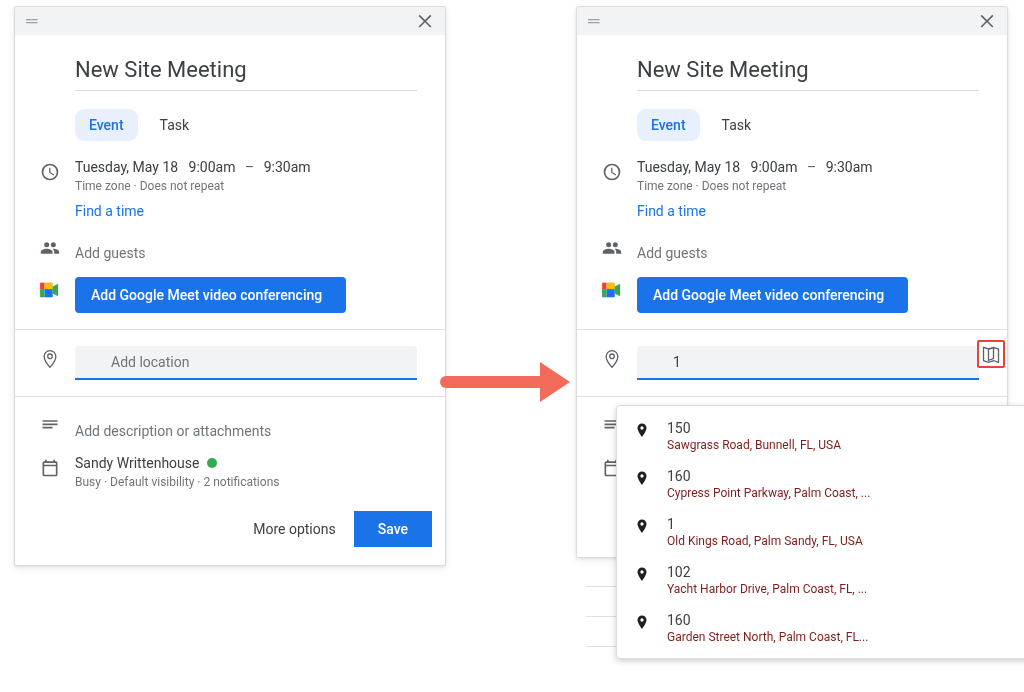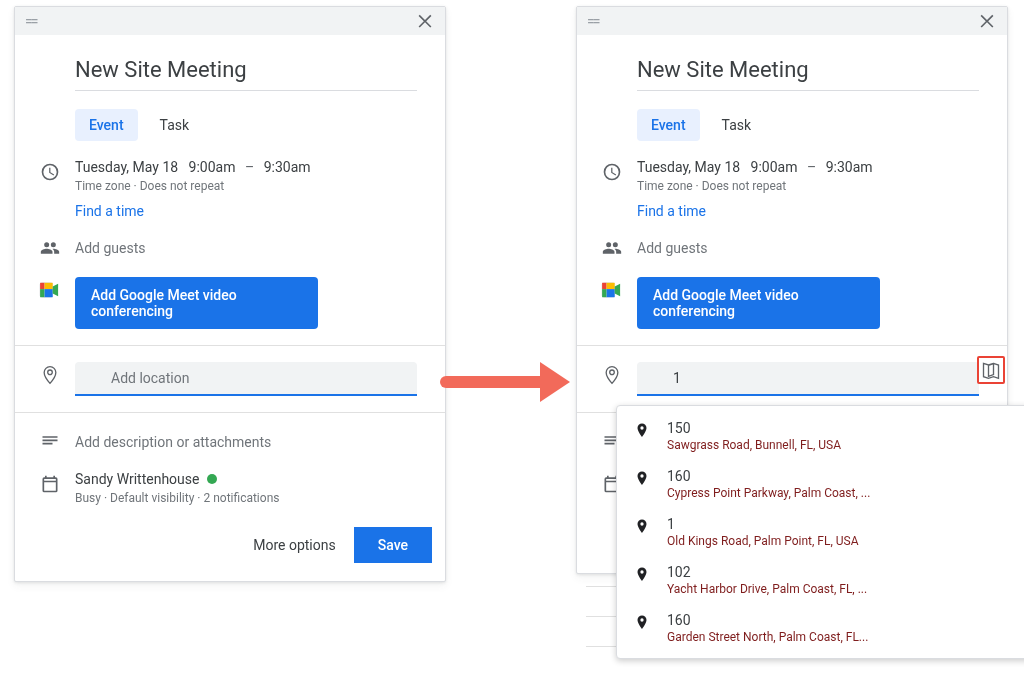--- a/index.html
+++ b/index.html
@@ -17,34 +17,34 @@
     padding: 0 10px; background: #f1f3f4;
   }
   .drag { color: #9aa0a6; letter-spacing: -2px; font-size: 14px; }
   .xbtn { color: #5f6368; cursor: pointer; font-size: 18px; line-height: 1; }
   .content { padding: 18px 28px 0 60px; position: relative; }
   .title-input {
     font-size: 22px; color: #3c4043; border: none; border-bottom: 1px solid #dadce0;
     width: 100%; padding: 4px 0 8px; outline: none;
   }
   .tabs { display: flex; gap: 8px; margin-top: 18px; }
-  .tab { padding: 8px 14px; border-radius: 4px; font-size: 14px; cursor: pointer; color: #3c4043; }
+  .tab { padding: 8px 14px; border-radius: 9px; font-size: 14px; cursor: pointer; color: #3c4043; }
   .tab.active { background: #e8f0fe; color: #1a73e8; font-weight: 500; }
-  .row { position: relative; padding: 8px 28px 8px 60px; min-height: 42px; display: flex; flex-direction: column; justify-content: center; }
+  .row { position: relative; padding: 8px 28px 8px 60px; min-height: 42px; display: flex; flex-direction: column; justify-content: flex-end; }
   .row .icon { position: absolute; left: 24px; top: 10px; width: 22px; height: 22px; color: #5f6368; fill: #5f6368; display: flex; align-items: center; justify-content: center; }
   .row.clock { margin-top: 10px; }
   .dateline { color: #3c4043; font-size: 14px; }
   .dateline .sep { margin: 0 6px; color: #5f6368; }
   .subline { color: #70757a; font-size: 12px; margin-top: 4px; }
   .linklike { color: #1a73e8; font-size: 14px; cursor: pointer; margin-top: 10px; display: inline-block; }
   .greytext { color: #70757a; font-size: 14px; }
   .meetbtn {
     background: #1a73e8; color: #fff; border: none; border-radius: 4px;
     padding: 10px 16px; font-size: 14px; font-weight: 500; cursor: pointer; text-align: left;
-    width: 243px;
+    width: 271px;
   }
   .divider { height: 1px; background: #e0e0e0; margin: 8px 0; }
   .location-row { position: relative; }
   .location-input {
     width: 100%; border: none; border-bottom: 2px solid #1a73e8; outline: none;
     font-size: 14px; color: #3c4043; padding: 8px 30px 8px 4px; background: #f8f9fa;
   }
   .location-input::placeholder { color: #70757a; }
   .location-focused { background: #f1f3f4; border-radius: 4px 4px 0 0; padding-left: 36px; }
   .map-icon-box {
@@ -310,21 +310,21 @@
           <div class="dd-main">160</div>
           <div class="dd-sub">Cypress Point Parkway, Palm Coast, ...</div>
         </span>
       </div>
       <div class="dd-item">
         <span class="dd-pin"><svg viewBox="0 0 24 24" width="18" height="18">
             <path fill="#202124" d="M12 2a6 6 0 0 0-6 6c0 4.5 6 12 6 12s6-7.5 6-12a6 6 0 0 0-6-6zm0 8.2A2.2 2.2 0 1 1 12 5.8a2.2 2.2 0 0 1 0 4.4z"></path>
           </svg></span>
         <span class="dd-text">
           <div class="dd-main">1</div>
-          <div class="dd-sub">Old Kings Road, Palm Point, FL, USA</div>
+          <div class="dd-sub">Old Kings Road, Palm Sandy, FL, USA</div>
         </span>
       </div>
       <div class="dd-item">
         <span class="dd-pin"><svg viewBox="0 0 24 24" width="18" height="18">
             <path fill="#202124" d="M12 2a6 6 0 0 0-6 6c0 4.5 6 12 6 12s6-7.5 6-12a6 6 0 0 0-6-6zm0 8.2A2.2 2.2 0 1 1 12 5.8a2.2 2.2 0 0 1 0 4.4z"></path>
           </svg></span>
         <span class="dd-text">
           <div class="dd-main">102</div>
           <div class="dd-sub">Yacht Harbor Drive, Palm Coast, FL, ...</div>
         </span>

